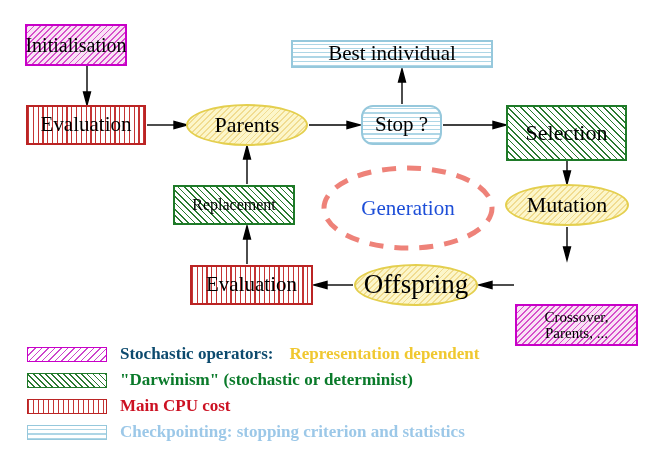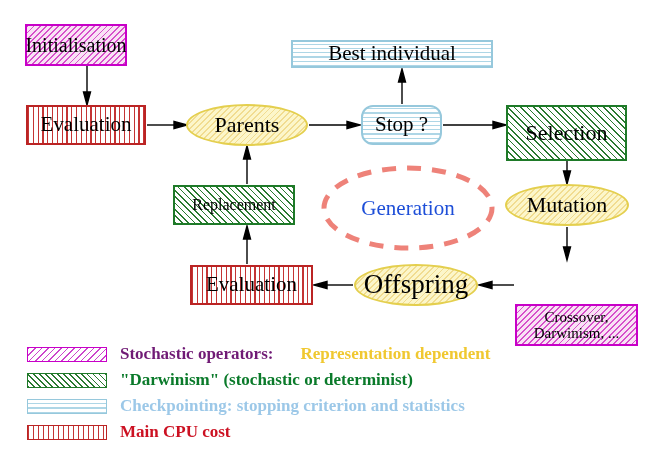--- a/index.html
+++ b/index.html
@@ -48,22 +48,22 @@
   .swatch{box-sizing:border-box;width:80px;height:15px;margin-right:13px;flex:0 0 auto;}
   .sw-magenta{border:1.5px solid #c800c8;
     background:repeating-linear-gradient(135deg,#cc44cc 0,#cc44cc 1.2px,#ffffff 1.2px,#ffffff 4.6px);}
   .sw-green{border:1.5px solid #1e7a28;
     background:repeating-linear-gradient(45deg,#2a7a30 0,#2a7a30 1.2px,#ffffff 1.2px,#ffffff 4.2px);}
   .sw-red{border:1.5px solid #bb2424;
     background:repeating-linear-gradient(90deg,#c43434 0,#c43434 1.3px,#ffffff 1.3px,#ffffff 5px);}
   .sw-blue{border:1.5px solid #96c8dc;
     background:repeating-linear-gradient(0deg,#aed6e6 0,#aed6e6 1.2px,#ffffff 1.2px,#ffffff 4.4px);}
   .lg-text{font-size:17px;font-weight:bold;white-space:nowrap;}
-  .t-magenta{color:#701a75;}
-  .t-gold{color:#f0c830;margin-left:27px;}
+  .t-magenta{color:#0c4a6e;}
+  .t-gold{color:#f0c830;margin-left:16px;}
   .t-green{color:#0a7a2a;}
   .t-red{color:#cc1122;}
   .t-blue{color:#9cc8e8;}
 </style>
 </head>
 <body>
 
 <div class="canvas">
 
   <svg class="connectors" width="662" height="471" viewBox="0 0 662 471">
@@ -127,21 +127,21 @@
   <div class="node blueh" id="best">Best individual</div>
 
   <div class="node blueh" id="stop">Stop ?</div>
 
   <div class="node green" id="selection">Selection</div>
 
   <div class="node yellow" id="genitors">Mutation</div>
 
   <div class="node magenta" id="crossover">
     <div>Crossover,</div>
-    <div>Darwinism, ...</div>
+    <div>Parents, ...</div>
   </div>
 
   <div class="node yellow" id="offspring">Offspring</div>
 
   <div class="node redv" id="eval-bottom">Evaluation</div>
 
   <div class="node green" id="replacement">Replacement</div>
 
   <div id="generation-label">Generation</div>
 
@@ -149,22 +149,22 @@
     <div class="legend-row">
       <span class="swatch sw-magenta"></span>
       <span class="lg-text t-magenta">Stochastic operators:</span>
       <span class="lg-text t-gold">Representation dependent</span>
     </div>
     <div class="legend-row">
       <span class="swatch sw-green"></span>
       <span class="lg-text t-green">"Darwinism" (stochastic or determinist)</span>
     </div>
     <div class="legend-row">
+      <span class="swatch sw-red"></span>
+      <span class="lg-text t-red">Main CPU cost</span>
+    </div>
+    <div class="legend-row">
       <span class="swatch sw-blue"></span>
       <span class="lg-text t-blue">Checkpointing: stopping criterion and statistics</span>
-    </div>
-    <div class="legend-row">
-      <span class="swatch sw-red"></span>
-      <span class="lg-text t-red">Main CPU cost</span>
     </div>
   </div>
 
 </div>
 
 </body></html>

